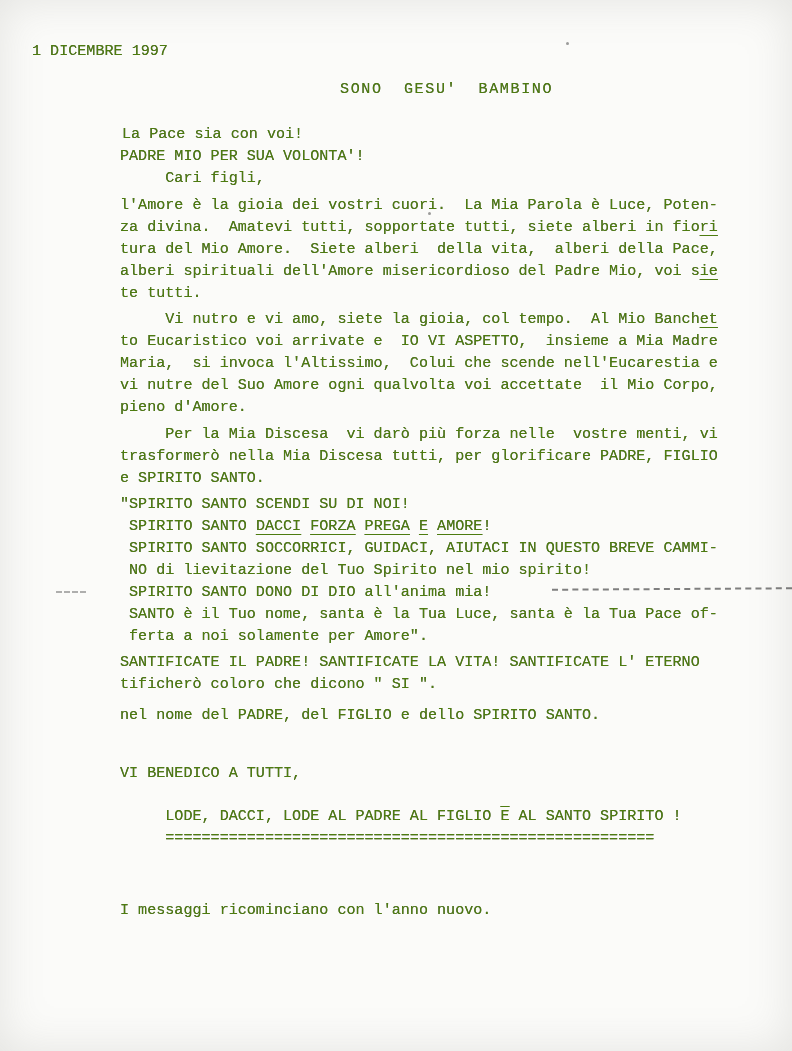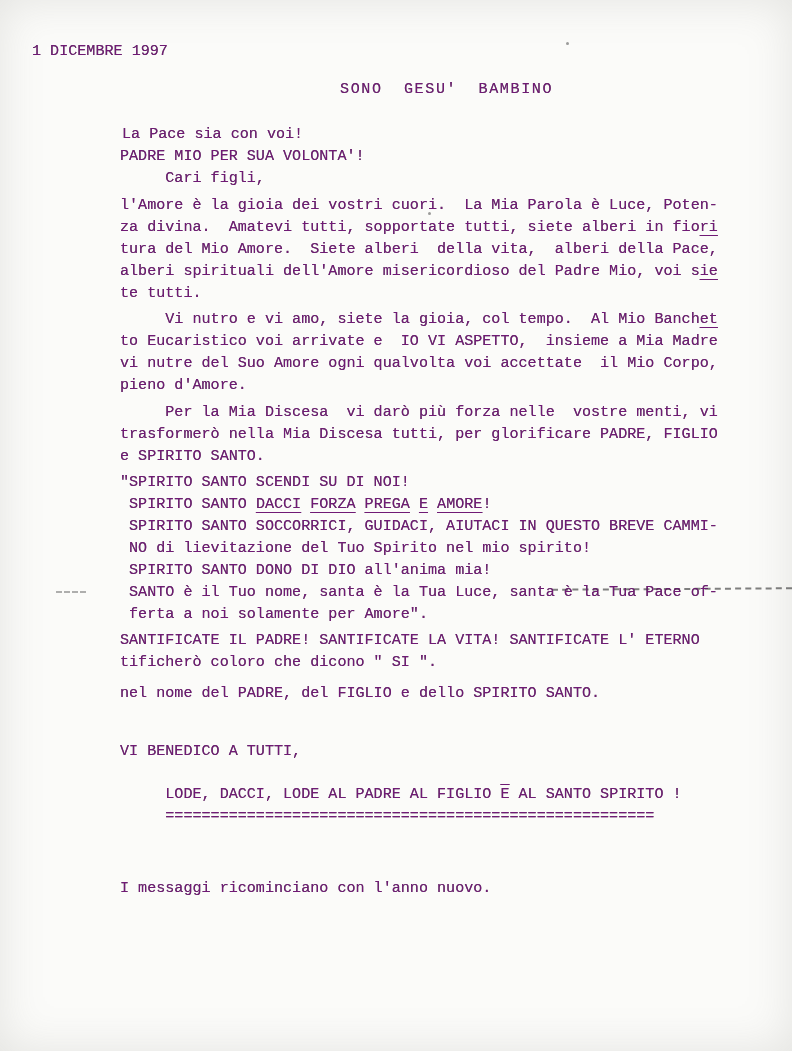--- a/index.html
+++ b/index.html
@@ -7,21 +7,21 @@
     position: relative;
     width: 792px;
     height: 1051px;
     margin: 0 auto;
     background: #fbfbf9;
     box-shadow: inset 0 0 45px rgba(120,120,115,0.18);
     overflow: hidden;
     font-family: "Liberation Mono", "DejaVu Sans Mono", monospace;
     font-size: 15.1px;
     line-height: 22px;
-    color: #701a75;
+    color: #4d7c0f;
     text-shadow: 0 0 0.6px rgba(20,20,20,0.65);
   }
   .doc {
     position: absolute;
     top: 40px;
     left: 120px;
     width: 640px;
   }
   .line { white-space: pre; min-height: 22px; }
   .line.title { letter-spacing: 1.6px; }
@@ -62,20 +62,21 @@
       <div class="line" style="margin-top: 23px; margin-left: 2px;"><span>La Pace sia con voi!</span></div>
       <div class="line"><span>PADRE MIO PER SUA VOLONTA'!</span></div>
       <div class="line" style=""><span>     Cari figli,</span></div>
       <div class="line" style="margin-top: 5px;"><span>l'Amore è la gioia dei vostri cuori.  La Mia Parola è Luce, Poten-</span></div>
       <div class="line"><span>za divina.  Amatevi tutti, sopportate tutti, siete alberi in fio</span><span class="u">ri</span></div>
       <div class="line"><span>tura del Mio Amore.  Siete alberi  della vita,  alberi della Pace,</span></div>
       <div class="line"><span>alberi spirituali dell'Amore misericordioso del Padre Mio, voi s</span><span class="u">ie</span></div>
       <div class="line"><span>te tutti.</span></div>
       <div class="line" style="margin-top: 4px;"><span>     Vi nutro e vi amo, siete la gioia, col tempo.  Al Mio Banch</span><span class="u">et</span></div>
       <div class="line"><span>to Eucaristico voi arrivate e  IO VI ASPETTO,  insieme a Mia Madre</span></div>
+      <div class="line"><span>Maria,  si invoca l'Altissimo,  Colui che scende nell'Eucarestia e</span></div>
       <div class="line"><span>vi nutre del Suo Amore ogni qualvolta voi accettate  il Mio Corpo,</span></div>
       <div class="line"><span>pieno d'Amore.</span></div>
       <div class="line" style="margin-top: 5px;"><span>     Per la Mia Discesa  vi darò più forza nelle  vostre menti, vi</span></div>
       <div class="line"><span>trasformerò nella Mia Discesa tutti, per glorificare PADRE, FIGLIO</span></div>
       <div class="line"><span>e SPIRITO SANTO.</span></div>
       <div class="line" style="margin-top: 4px;"><span>"SPIRITO SANTO SCENDI SU DI NOI!</span></div>
       <div class="line"><span> SPIRITO SANTO </span><span class="u">DACCI</span><span> </span><span class="u">FORZA</span><span> </span><span class="u">PREGA</span><span> </span><span class="u">E</span><span> </span><span class="u">AMORE</span><span>!</span></div>
       <div class="line"><span> SPIRITO SANTO SOCCORRICI, GUIDACI, AIUTACI IN QUESTO BREVE CAMMI-</span></div>
       <div class="line"><span> NO di lievitazione del Tuo Spirito nel mio spirito!</span></div>
       <div class="line"><span> SPIRITO SANTO DONO DI DIO all'anima mia!</span></div>

